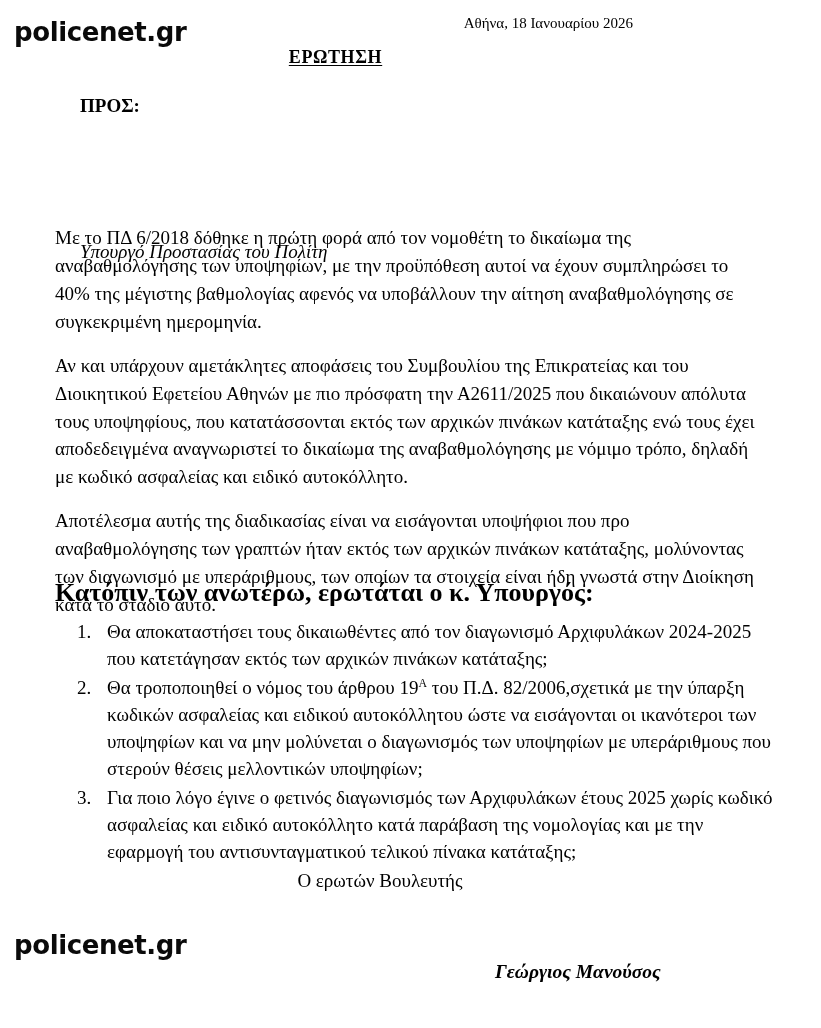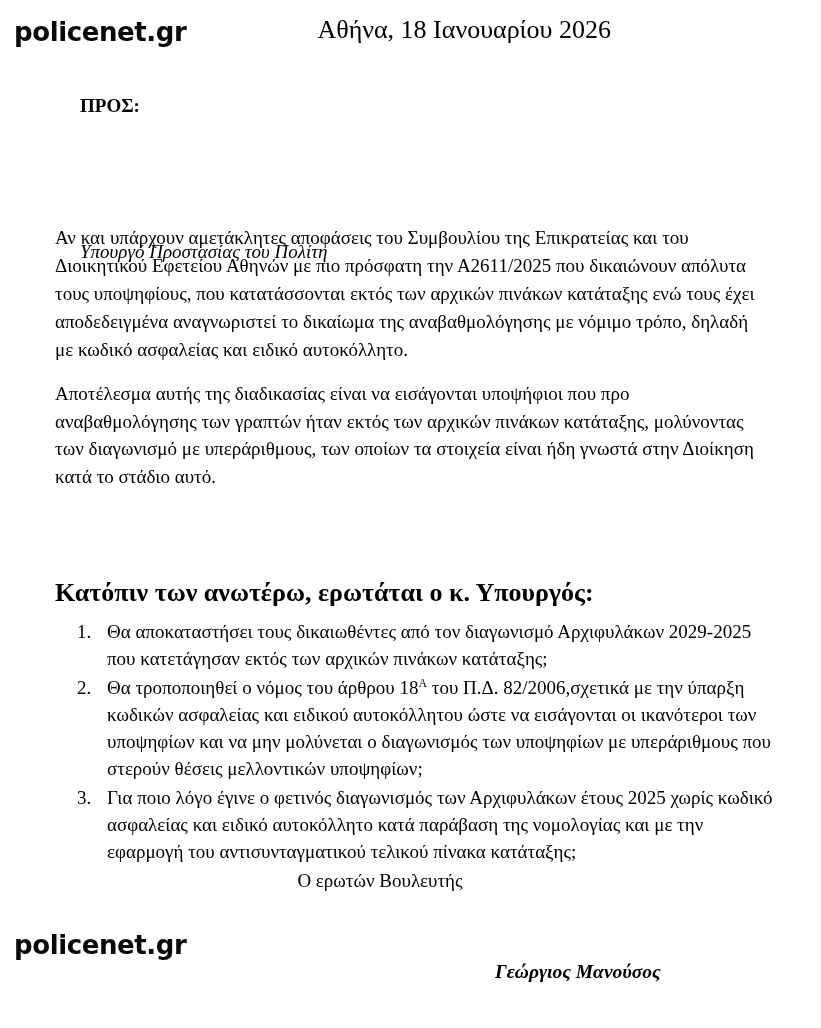--- a/index.html
+++ b/index.html
@@ -35,22 +35,22 @@
     color: #0a0a0a;
     white-space: nowrap;
   }
   .watermark-top  { top: 17px; }
   .watermark-bottom { top: 930px; }
 
   
   .dateline {
     position: absolute;
     top: 15px;
-    right: 60px;
-    font-size: 26px;
+    right: 38px;
+    font-size: 15px;
     white-space: nowrap;
   }
 
   .doc-title {
     position: absolute;
     top: 47px;
     left: 0;
     right: 0;
     text-align: center;
     font-size: 18px;
@@ -169,42 +169,46 @@
 </style>
 </head>
 <body>
 
 <div class="page">
 
   <div class="watermark watermark-top">policenet.gr</div>
 
   <div class="dateline">Αθήνα, 18 Ιανουαρίου 2026</div>
 
+  <div class="doc-title">
+    <span>ΕΡΩΤΗΣΗ</span>
+  </div>
 
   <div class="field-row row-pros">
     <div class="field-label">ΠΡΟΣ:</div>
     <div class="field-value">Υπουργό Προστασίας του Πολίτη</div>
   </div>
 
 
   <div class="body-block">
+    <p>Με το ΠΔ 6/2018 δόθηκε η πρώτη φορά από τον νομοθέτη το δικαίωμα της αναβαθμολόγησης των υποψηφίων, με την προϋπόθεση αυτοί να έχουν συμπληρώσει το 40% της μέγιστης βαθμολογίας αφενός να υποβάλλουν την αίτηση αναβαθμολόγησης σε συγκεκριμένη ημερομηνία.</p>
     <p>Αν και υπάρχουν αμετάκλητες αποφάσεις του Συμβουλίου της Επικρατείας και του Διοικητικού Εφετείου Αθηνών με πιο πρόσφατη την Α2611/2025 που δικαιώνουν απόλυτα τους υποψηφίους, που κατατάσσονται εκτός των αρχικών πινάκων κατάταξης ενώ τους έχει αποδεδειγμένα αναγνωριστεί το δικαίωμα της αναβαθμολόγησης με νόμιμο τρόπο, δηλαδή με κωδικό ασφαλείας και ειδικό αυτοκόλλητο.</p>
     <p>Αποτέλεσμα αυτής της διαδικασίας είναι να εισάγονται υποψήφιοι που προ αναβαθμολόγησης των γραπτών ήταν εκτός των αρχικών πινάκων κατάταξης,  μολύνοντας των διαγωνισμό με υπεράριθμους, των οποίων τα στοιχεία είναι ήδη γνωστά στην Διοίκηση κατά το στάδιο αυτό.</p>
   </div>
 
   <div class="ask-heading">Κατόπιν των ανωτέρω, ερωτάται ο κ. Υπουργός:</div>
 
   <ol class="questions">
     <li>
       <span class="marker">1.</span>
-      <span>Θα αποκαταστήσει τους δικαιωθέντες από τον διαγωνισμό Αρχιφυλάκων 2029-2025 που κατετάγησαν εκτός των αρχικών πινάκων κατάταξης;</span>
+      <span>Θα αποκαταστήσει τους δικαιωθέντες από τον διαγωνισμό Αρχιφυλάκων 2024-2025 που κατετάγησαν εκτός των αρχικών πινάκων κατάταξης;</span>
     </li>
     <li>
       <span class="marker">2.</span>
-      <span>Θα τροποποιηθεί ο νόμος του άρθρου 18</span><sup>Α</sup><span> του Π.Δ. 82/2006,σχετικά με την ύπαρξη κωδικών ασφαλείας και ειδικού αυτοκόλλητου ώστε να εισάγονται οι ικανότεροι των υποψηφίων και να μην μολύνεται ο διαγωνισμός των υποψηφίων με υπεράριθμους που στερούν θέσεις μελλοντικών υποψηφίων;</span>
+      <span>Θα τροποποιηθεί ο νόμος του άρθρου 19</span><sup>Α</sup><span> του Π.Δ. 82/2006,σχετικά με την ύπαρξη κωδικών ασφαλείας και ειδικού αυτοκόλλητου ώστε να εισάγονται οι ικανότεροι των υποψηφίων και να μην μολύνεται ο διαγωνισμός των υποψηφίων με υπεράριθμους που στερούν θέσεις μελλοντικών υποψηφίων;</span>
     </li>
     <li>
       <span class="marker">3.</span>
       <span>Για ποιο λόγο έγινε ο φετινός διαγωνισμός των Αρχιφυλάκων έτους 2025 χωρίς κωδικό ασφαλείας και ειδικό αυτοκόλλητο κατά παράβαση της νομολογίας και με την εφαρμογή του αντισυνταγματικού τελικού πίνακα κατάταξης;</span>
     </li>
   </ol>
 
   <div class="signer-role">Ο ερωτών Βουλευτής</div>
 
   <div class="watermark watermark-bottom">policenet.gr</div>

